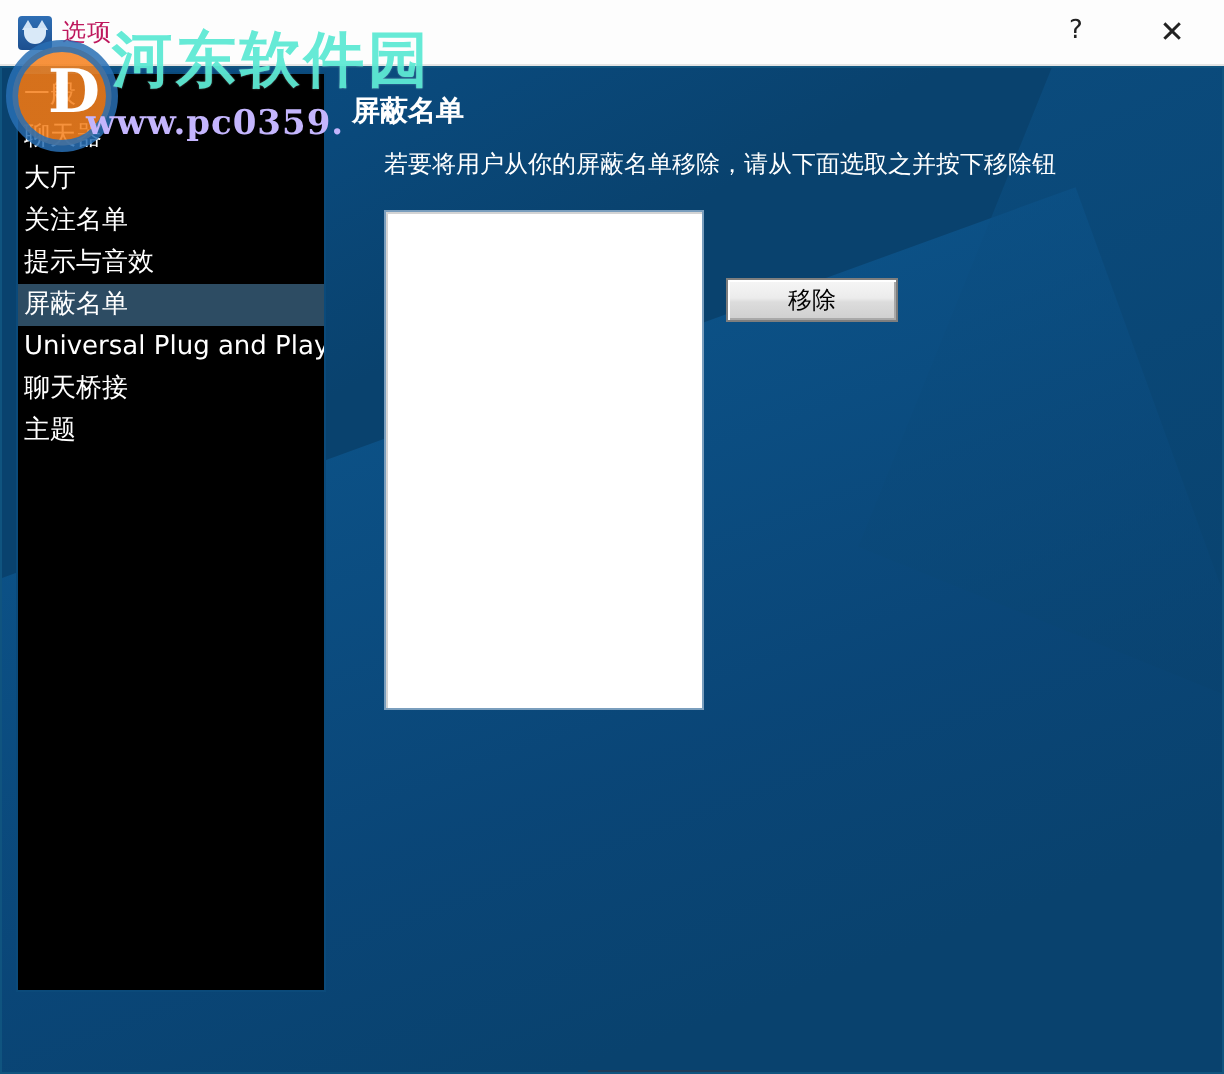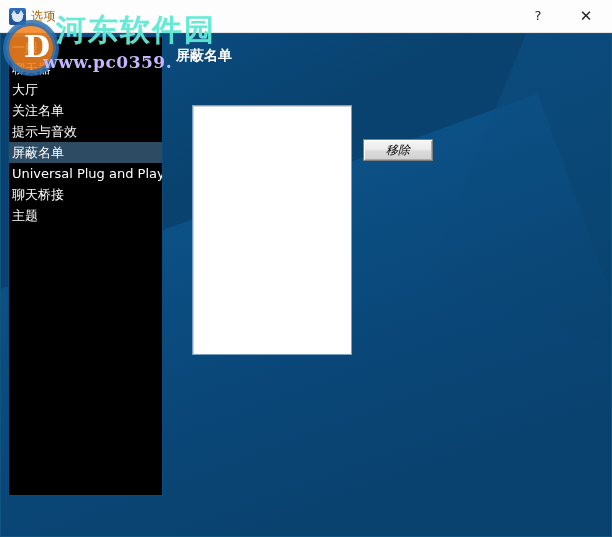--- a/index.html
+++ b/index.html
@@ -57,21 +57,21 @@
     position: absolute;
     left: 3px; top: 6px;
     width: 11px; height: 8px;
     background: #d9e9f8;
     border-radius: 0 0 6px 6px;
   }
   #title-text {
     position: absolute;
     left: 31px; top: 8px;
     font-size: 12px;
-    color: #a16207;
+    color: #be185d;
     letter-spacing: 0.5px;
     text-align: right;
   }
   .tb-btn {
     position: absolute;
     top: 0;
     width: 46px; height: 32px;
     color: #222;
     font-size: 14px;
     line-height: 32px;
@@ -245,23 +245,22 @@
     text-align: center;
     cursor: default;
     box-sizing: border-box;
   }
   .btn.default {
     border: 1px solid #3f3f3f;
     box-shadow: inset 1px 1px 0 #ffffff, inset -1px -1px 0 #a9a9a9, 0 0 0 1px #1f3c5a;
   }
   #remove-btn {
     left: 363px; top: 106px;
-    width: 70px; height: 22px;
+    width: 86px; height: 22px;
     line-height: 20px;
-    font-style: italic;
   }
   .footer-btn {
     top: 503px;
     width: 74px; height: 23px;
     line-height: 21px;
   }
   #ok-btn     { left: 295px; }
   #cancel-btn { left: 373px; }
   #apply-btn  { left: 451px; }
   #help2-btn  { left: 529px; }
@@ -294,20 +293,21 @@
       <div class="side-item">大厅</div>
       <div class="side-item">关注名单</div>
       <div class="side-item">提示与音效</div>
       <div class="side-item selected">屏蔽名单</div>
       <div class="side-item">Universal Plug and Play（UP</div>
       <div class="side-item">聊天桥接</div>
       <div class="side-item">主题</div>
     </div>
 
     <div id="pane-heading">屏蔽名单</div>
+    <div id="pane-desc">若要将用户从你的屏蔽名单移除，请从下面选取之并按下移除钮</div>
 
     <div id="listbox"></div>
 
     <div class="btn" id="remove-btn">移除</div>
 
     <div class="btn footer-btn default" id="ok-btn">确定</div>
     <div class="btn footer-btn" id="cancel-btn">取消</div>
     <div class="btn footer-btn" id="apply-btn">应用</div>
     <div class="btn footer-btn" id="help2-btn">说明</div>
   </div>

